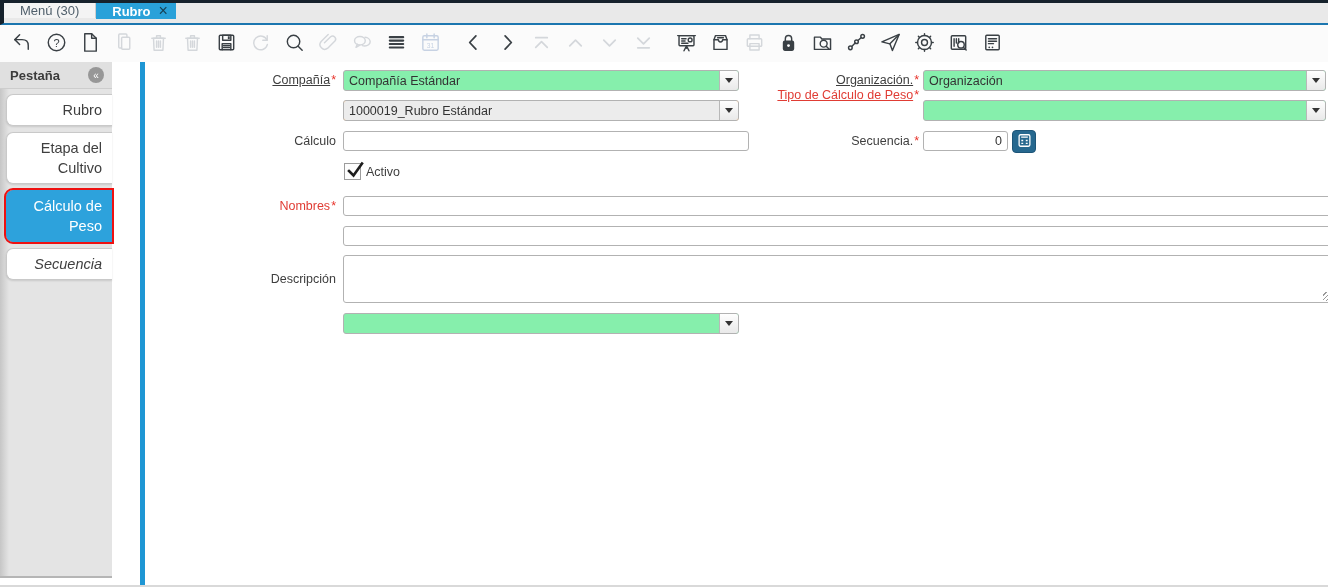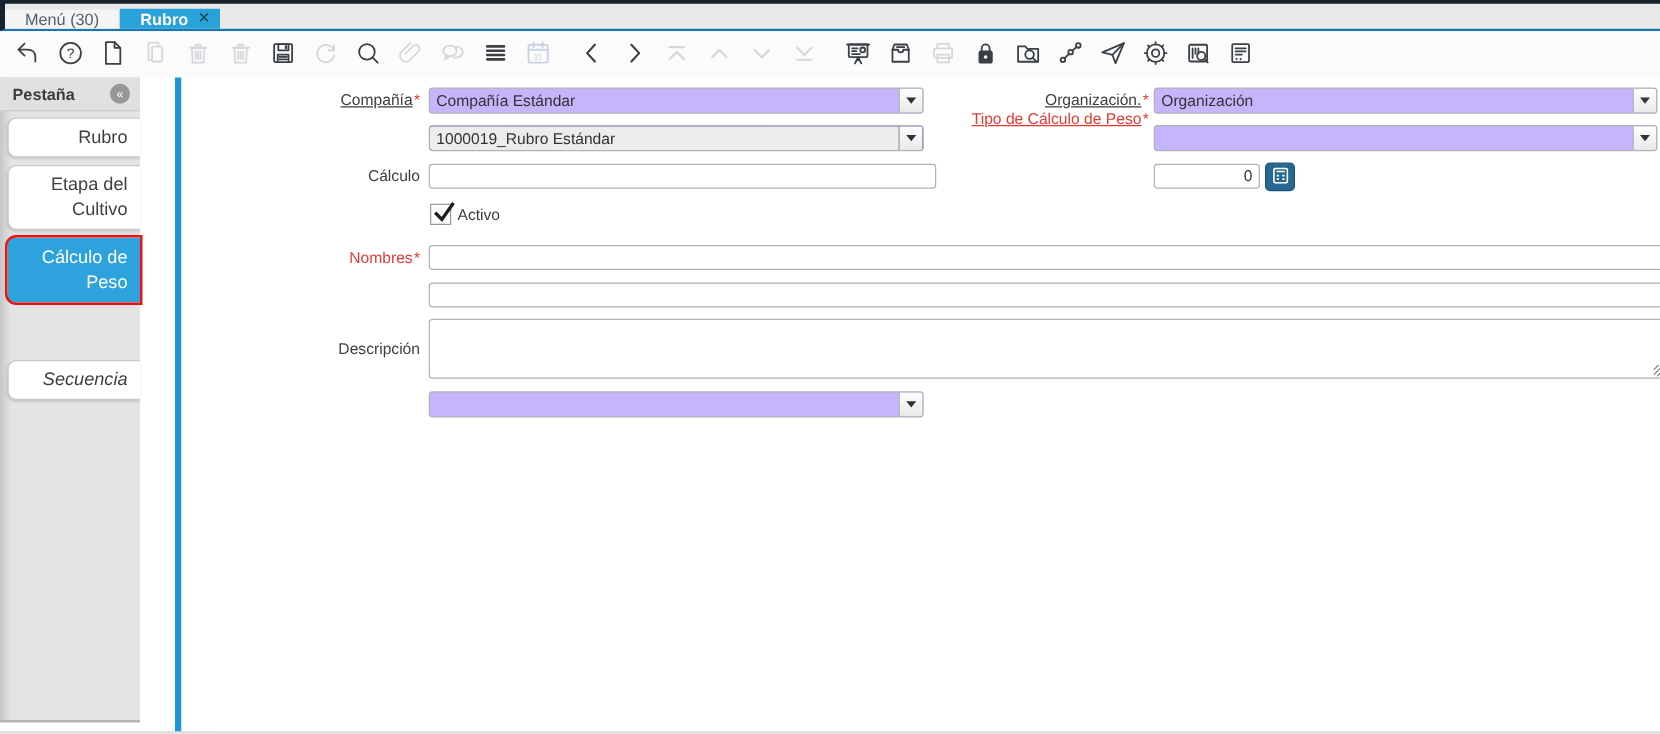--- a/index.html
+++ b/index.html
@@ -2,21 +2,21 @@
 <html><head>
 <meta charset="utf-8">
 <style>
   * { box-sizing: border-box; margin: 0; padding: 0; }
   html,body { width:1328px; height:587px; overflow:hidden; }
   body { font-family:"Liberation Sans","DejaVu Sans",sans-serif; background:#fff; color:#3c3c3c; }
   .app { width:1328px; height:587px; display:flex; flex-direction:column; border-bottom:2px solid #d9d9d9; }
 
   
   .tabbar { height:25px; background:#e9e9e9; border-top:3px solid #16222c; border-left:4px solid #16222c;
-            border-bottom:2px solid #1b76af; display:flex; align-items:flex-end; }
+            border-bottom:2px solid #1b76af; display:flex; align-items:flex-start; }
   .wtab { display:flex; align-items:center; padding:0 16px; font-size:13px; color:#51606c; cursor:pointer;
           background:#f4f4f4; border-right:1px solid #cfcfcf; }
   .wtab.active { background:#29a1d9; color:#fff; font-weight:bold; border-right:none; padding-right:8px; }
   .wtab .close { margin-left:8px; color:#173f51; font-size:16px; font-weight:normal; line-height:1; cursor:pointer; }
   .tabbar .rest { flex:1; }
 
   
   .toolbar { height:37px; background:#fbfbfb; display:flex; align-items:center; padding-left:5px; }
   .icon-btn { width:24px; height:28px; margin:0 5px; border:none; background:transparent; display:flex;
               align-items:center; justify-content:center; color:#3a4045; cursor:pointer; }
@@ -36,39 +36,39 @@
                padding:0 8px 0 10px; background:#e0e0e0; border-bottom:1px solid #cdcdcd; }
   .side-head .title { font-size:13px; font-weight:bold; color:#3c3c3c; }
   .collapse-btn { width:16px; height:16px; border-radius:50%; background:#979797; color:#fff; border:none;
                   font-size:10px; line-height:15px; text-align:center; cursor:pointer; padding:0; }
   .side-tabs { padding-top:5px; display:flex; flex-direction:column; }
   .side-tab { margin:0 0 6px 6px; background:#fff; border:1px solid #c9c9c9; border-right:none;
               border-radius:7px 0 0 7px; padding:5px 10px 5px 6px; text-align:right; font-size:14.5px;
               line-height:20px; color:#3f3f3f; cursor:pointer; box-shadow:0 1px 2px rgba(0,0,0,.12); }
   .side-tab.selected { background:#2da2dc; color:#fff; border-color:#2da2dc; }
   .side-tab.highlighted { outline:2px solid #ee1111; outline-offset:0; }
-  .side-tab.italic { font-style:italic;margin-top:40px; }
+  .side-tab.italic { font-style:italic; }
 
   .divider { width:5px; background:#1e96d4; }
 
   .content { flex:1; position:relative; background:#fff;padding-left:47px; }
 
   
   .lbl { position:absolute; font-size:12.5px; color:#3e3e3e; text-align:right; line-height:21px; }
   .lbl .txt.link { text-decoration:underline; cursor:pointer; }
   .lbl.red .txt { color:#e03c34; }
   .req { color:#e8332a; margin-left:1px; }
   .lbl-left  { left:0;   width:163px; }
   .lbl-right { left:420px; width:326px; }
 
-  .combo { position:absolute; height:21px; border:1px solid #b2b2b2; border-radius:3px; background:#c4b5fd;
+  .combo { position:absolute; height:21px; border:1px solid #b2b2b2; border-radius:3px; background:#86efac;
            display:flex; overflow:hidden; }
   .combo input { flex:1; border:none; outline:none; background:transparent; font-size:12.5px; color:#333;
                  padding:0 5px; font-family:inherit; min-width:0; }
-  .combo.readonly { background:#6d28d9; }
+  .combo.readonly { background:#fdba74; }
   .combo-btn { width:19px; border:none; border-left:1px solid #b8b8b8; cursor:pointer;
                background:linear-gradient(#fefefe,#e9e9e9); display:flex; align-items:center; justify-content:center; }
   .combo-btn .arrow { width:0; height:0; border-left:4px solid transparent; border-right:4px solid transparent;
                       border-top:5px solid #333; }
   .tbox { position:absolute; height:20px; border:1px solid #b2b2b2; border-radius:3px; font-size:12.5px;
           color:#333; padding:0 5px; outline:none; font-family:inherit; }
   .tarea { position:absolute; border:1px solid #b2b2b2; border-radius:3px; font-size:12.5px; color:#333;
            padding:2px 5px; outline:none; resize:none; font-family:inherit; }
   .resize-grip { position:absolute; width:9px; height:9px; pointer-events:none;
                  background:repeating-linear-gradient(135deg,transparent 0 2px,#9a9a9a 2px 3px); }
@@ -345,20 +345,23 @@
         <button class="combo-btn">
             <span class="arrow"></span>
           </button>
       </div>
 
       <div class="lbl lbl-left" style="top:69px">
         <span class="txt">Cálculo</span>
       </div>
       <input class="tbox" style="top: 69px; left: 170px; width: 406px;" value="">
 
+      <div class="lbl lbl-right" style="top:69px">
+        <span class="txt">Secuencia.</span><span class="req">*</span>
+      </div>
       <input class="tbox num" style="top: 69px; left: 750px; width: 85px;" value="0">
       <button class="calc-btn" style="top:68px; left:839px">
         <span><svg viewBox="0 0 14 14">
               <rect x="1.2" y="0.8" width="11.6" height="12.4" rx="1.5"></rect>
               <path d="M3.4 3.4h7.2M3.6 7h2M8.4 7h2M3.6 10h2M8.4 10h2"></path>
             </svg></span>
       </button>
 
       <div class="chk-row" style="top:101px; left:171px">
         <span class="checkbox">

